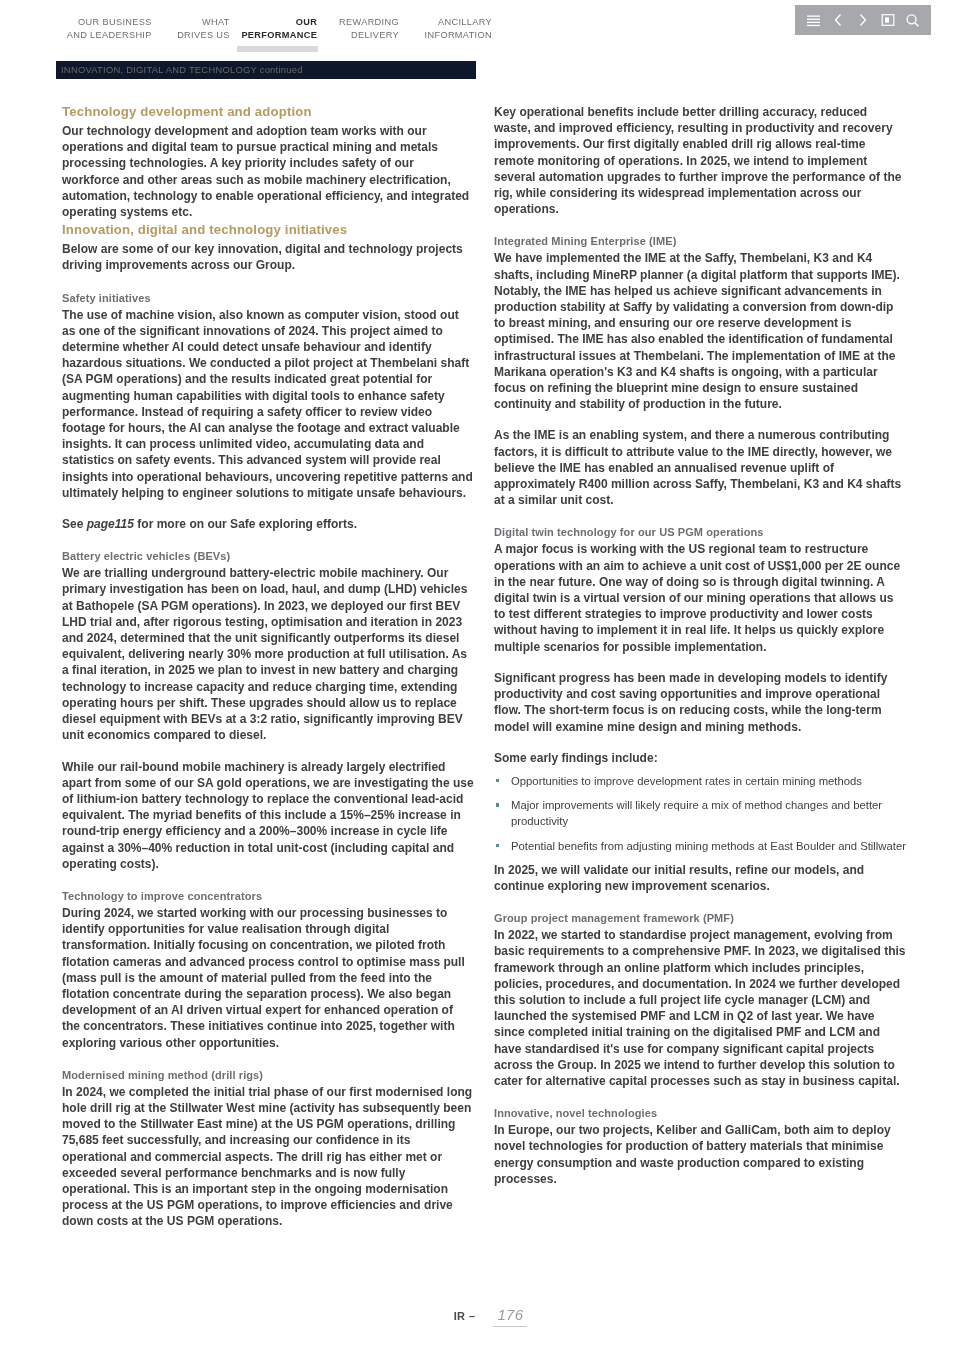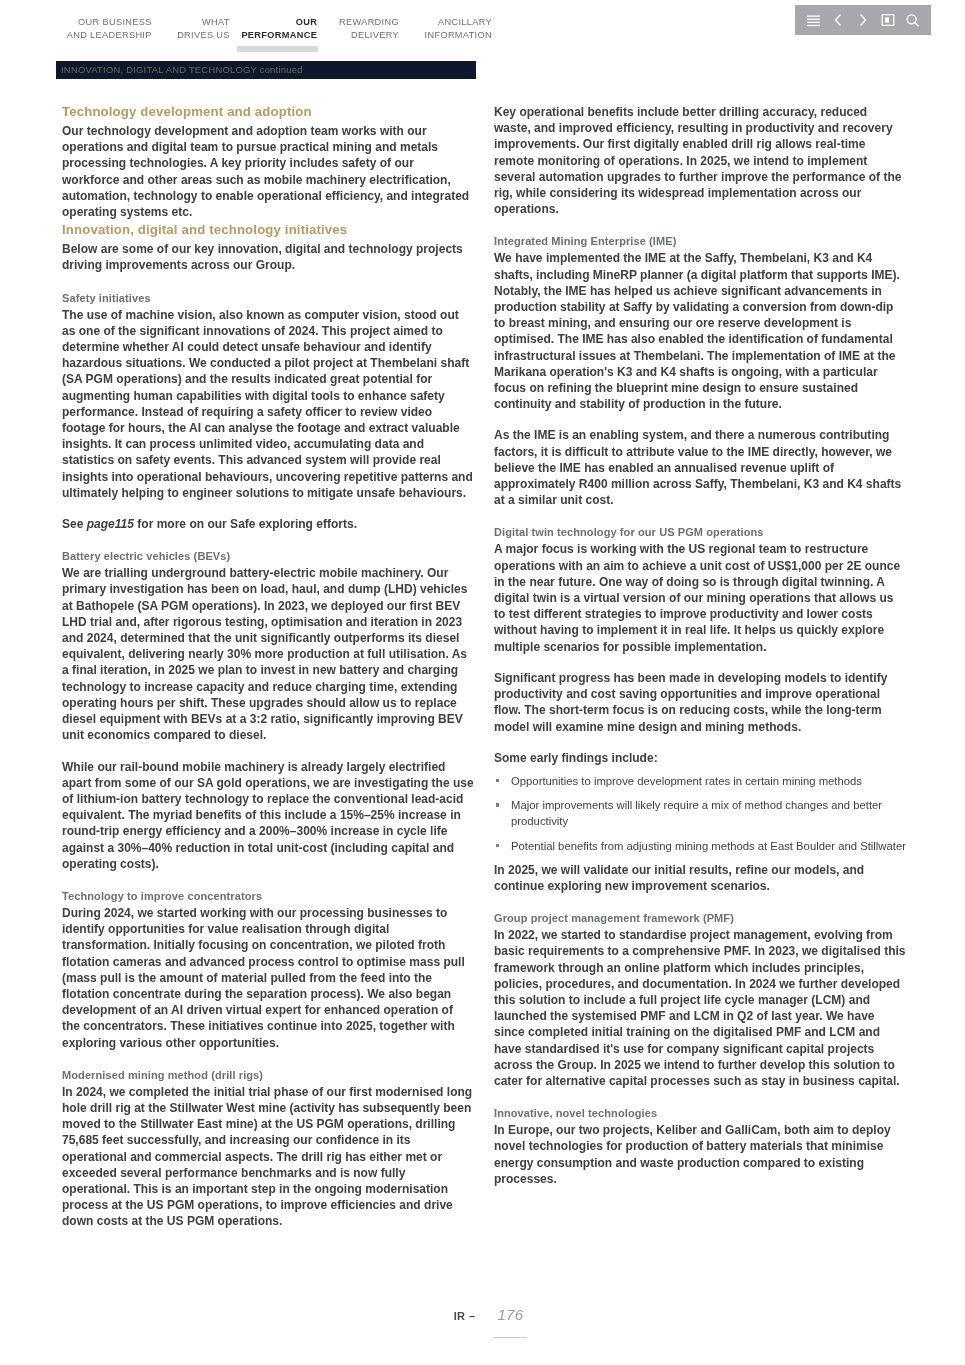--- a/index.html
+++ b/index.html
@@ -168,21 +168,21 @@
     font-size: 11px;
     font-weight: bold;
     color: #4a4a4a;
     letter-spacing: 0.4px;
   }
   .footer-page {
     font-size: 15px;
     font-style: italic;
     color: #9b9b9b;
     border-bottom: 1.2px solid #c9c9c9;
-    padding: 0 4px 14px 4px;
+    padding: 0 4px 3px 4px;
     letter-spacing: 0.3px;
   }
 </style>
 </head>
 <body>
 
 <div class="viewer-toolbar">
   <span class="tb-icon">
     <svg width="15" height="13" viewBox="0 0 15 13" aria-hidden="true">
       <rect x="1" y="1.5" width="13" height="1.3" fill="#ffffff"></rect>

